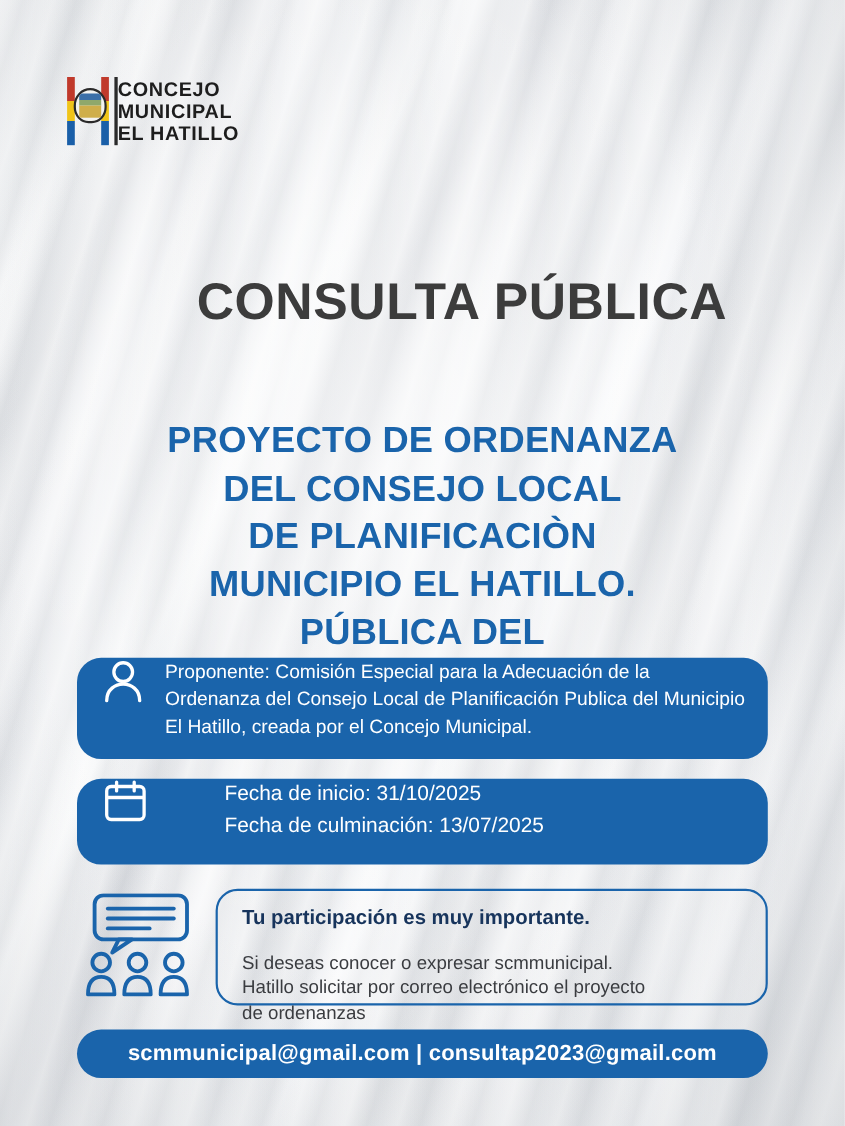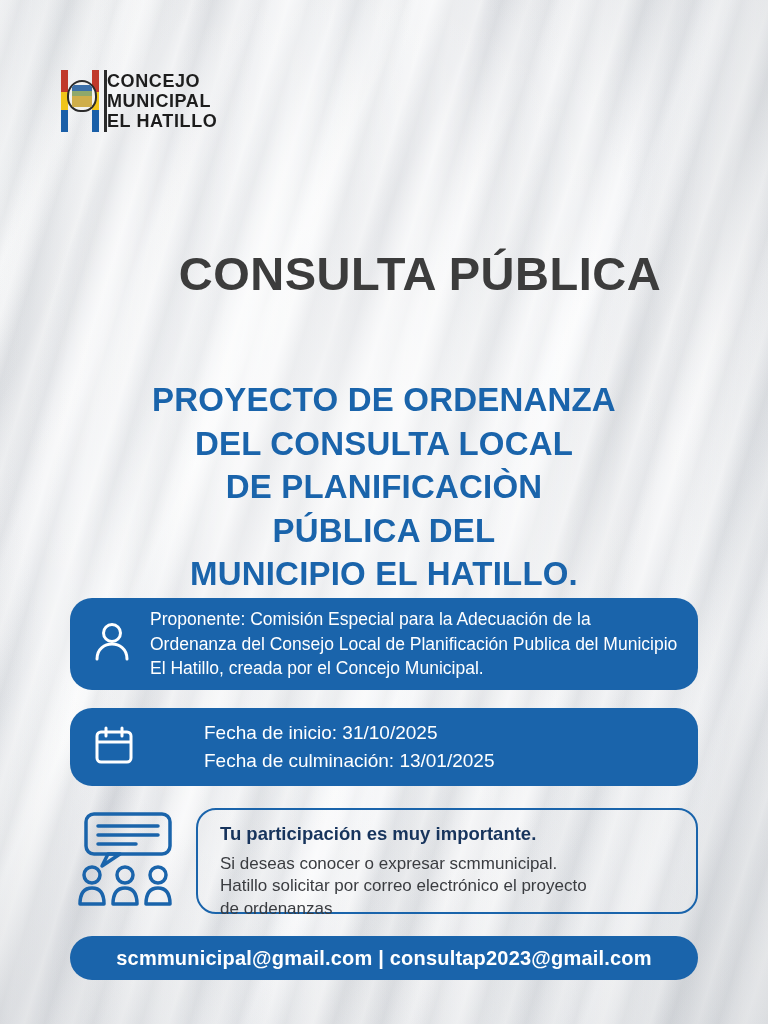--- a/index.html
+++ b/index.html
@@ -163,21 +163,21 @@
     margin-top: 48px;
   }
   .title-sub div { white-space: nowrap; }
 
   
   .card {
     position: absolute;
     background: #1a64ab;
     border-radius: 22px;
     display: flex;
-    align-items: center;
+    align-items: flex-start;
     color: #ffffff;
   }
   .card-proponente {
     left: 70px;
     top: 598px;
     width: 628px;
     height: 92px;
     padding: 0 20px 0 22px;
     box-sizing: border-box;
     gap: 18px;
@@ -214,21 +214,21 @@
     border: 2px solid #1a64ab;
     border-radius: 20px;
     box-sizing: border-box;
     padding: 13px 20px 0 22px;
     color: #2f3033;
   }
   .partic .bold {
     font-weight: bold;
     font-size: 18.5px;
     color: #17345c;
-    margin-bottom: 8px;
+    margin-bottom: 20px;
   }
   .partic .line {
     font-size: 17px;
     line-height: 1.32;
     color: #3a3c40;
   }
 
   .speech-icon {
     position: absolute;
     left: 72px;
@@ -276,24 +276,24 @@
         <span>CONCEJO</span>
         <span>MUNICIPAL</span>
         <span>EL HATILLO</span>
       </div>
     </div>
 
     <div class="title-main">CONSULTA PÚBLICA</div>
 
     <div class="title-sub">
       <div>PROYECTO DE ORDENANZA</div>
-      <div>DEL CONSULTA LOCAL</div>
+      <div>DEL CONSEJO LOCAL</div>
       <div>DE PLANIFICACIÒN</div>
+      <div>MUNICIPIO EL HATILLO.</div>
       <div>PÚBLICA DEL</div>
-      <div>MUNICIPIO EL HATILLO.</div>
     </div>
 
     <div class="card card-proponente">
       <span class="icon-person">
         <svg width="40" height="44" viewBox="0 0 40 44" aria-hidden="true">
           <circle cx="20" cy="13" r="8.5" fill="none" stroke="#ffffff" stroke-width="3"></circle>
           <path d="M5 39 C5 28.5 13 24 20 24 C27 24 35 28.5 35 39" fill="none" stroke="#ffffff" stroke-width="3" stroke-linecap="round"></path>
         </svg>
       </span>
       <div class="txt">Proponente: Comisión Especial para la Adecuación de la Ordenanza del Consejo Local de Planificación Publica del Municipio El Hatillo, creada por el Concejo Municipal.</div>
@@ -303,21 +303,21 @@
       <span class="icon-calendar">
         <svg width="40" height="40" viewBox="0 0 40 40" aria-hidden="true">
           <rect x="3" y="7" width="34" height="30" rx="4" fill="none" stroke="#ffffff" stroke-width="3"></rect>
           <line x1="3" y1="17" x2="37" y2="17" stroke="#ffffff" stroke-width="3"></line>
           <line x1="12" y1="3" x2="12" y2="11" stroke="#ffffff" stroke-width="3" stroke-linecap="round"></line>
           <line x1="28" y1="3" x2="28" y2="11" stroke="#ffffff" stroke-width="3" stroke-linecap="round"></line>
         </svg>
       </span>
       <div class="txt">
         <div>Fecha de inicio: 31/10/2025</div>
-        <div>Fecha de culminación: 13/01/2025</div>
+        <div>Fecha de culminación: 13/07/2025</div>
       </div>
     </div>
 
     <div class="speech-icon">
       <svg width="112" height="100" viewBox="0 0 112 100" aria-hidden="true">
         <rect x="14" y="2" width="84" height="40" rx="8" fill="none" stroke="#1a64ab" stroke-width="3.5"></rect>
         <path d="M36 42 L30 54 L48 42 Z" fill="none" stroke="#1a64ab" stroke-width="3.5" stroke-linejoin="round"></path>
         <line x1="26" y1="14" x2="86" y2="14" stroke="#1a64ab" stroke-width="3.5" stroke-linecap="round"></line>
         <line x1="26" y1="23" x2="86" y2="23" stroke="#1a64ab" stroke-width="3.5" stroke-linecap="round"></line>
         <line x1="26" y1="32" x2="64" y2="32" stroke="#1a64ab" stroke-width="3.5" stroke-linecap="round"></line>

